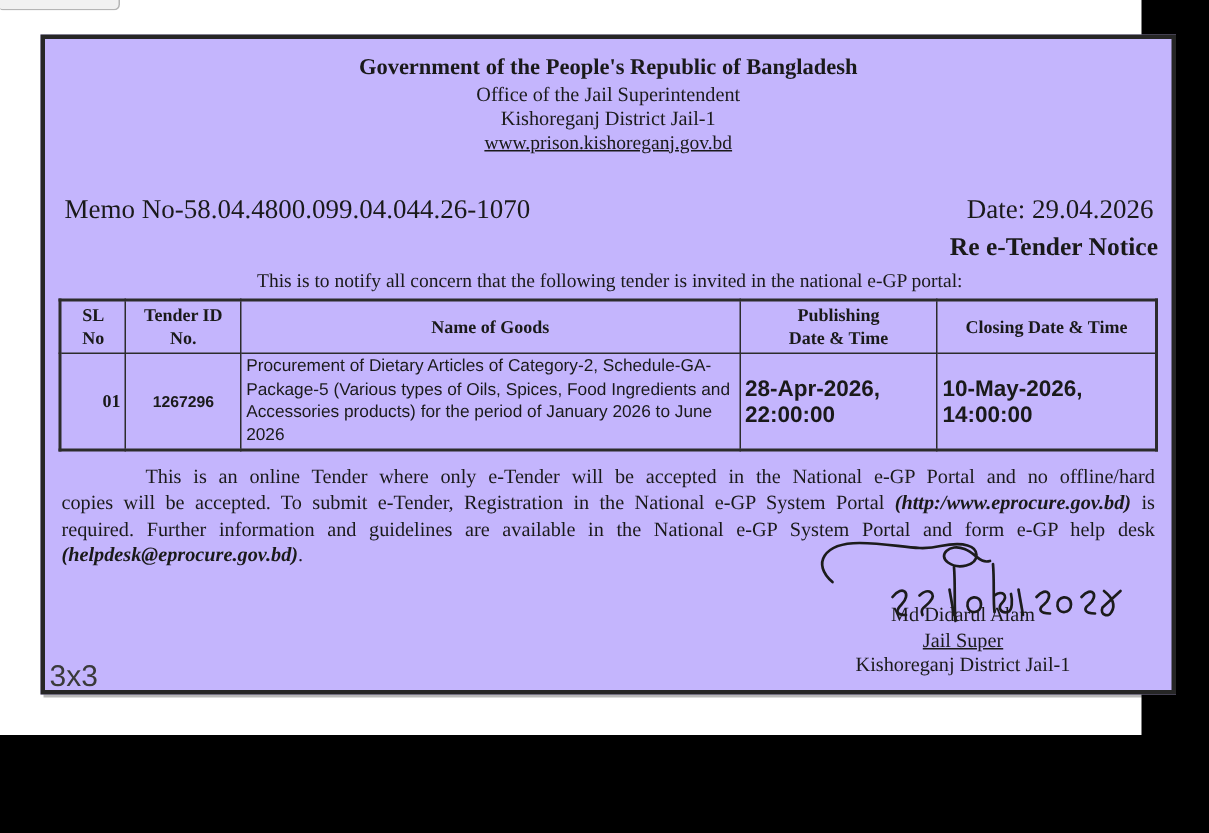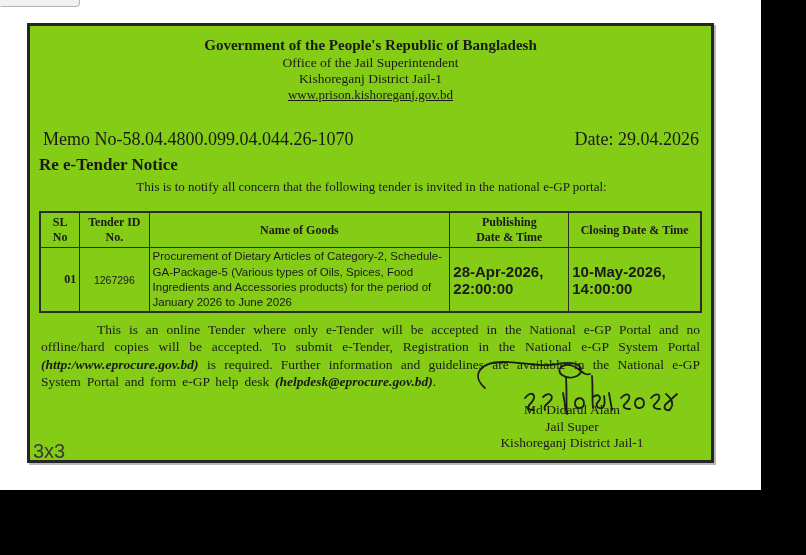--- a/index.html
+++ b/index.html
@@ -14,70 +14,70 @@
     position: absolute; left: 0; top: 490px; width: 806px; height: 65px;
     background: #000;
   }
   .scan-artifact {
     position: absolute; left: 0; top: 0; width: 80px; height: 7px;
     background: #f1f1f1; border: 1px solid #b5b5b5; border-top: none; border-left: none;
     border-radius: 0 0 4px 2px;
   }
 
   .page {
-    position: absolute; left: 27px; top: 23px; width: 687px; height: 440px;
-    border: 3px solid #262626; background: #84cc16;
+    position: absolute; left: 27px; top: 23px; width: 757px; height: 440px;
+    border: 3px solid #262626; background: #c4b5fd;
     box-shadow: 2px 2px 0 rgba(0,0,0,0.28);
     padding: 0 9px;
   }
 
   .letterhead { text-align: center; margin-top: 11px; line-height: 1.18; }
   .lh-gov   { font-size: 15px; font-weight: bold; }
   .lh-line  { font-size: 13.5px; }
   .lh-site  { font-size: 13px; text-decoration: underline; }
 
   .memo-row {
     display: flex; justify-content: space-between;
     margin-top: 27px; padding: 0 3px 0 4px; font-size: 18px;
   }
 
-  .notice-title { text-align: left; font-size: 17px; font-weight: bold; margin-top: 5px; }
+  .notice-title { text-align: right; font-size: 17px; font-weight: bold; margin-top: 5px; }
   .notice-intro { font-size: 13px; margin-top: 4px; padding-left: 2px; text-align: center; }
 
   table.tender {
-    width: 100%; border-collapse: collapse; margin-top: 16px;
+    width: 100%; border-collapse: collapse; margin-top: 4px;
     border: 2px solid #2c2c2c;
   }
   table.tender th, table.tender td {
     border: 1px solid #2c2c2c; vertical-align: middle; padding: 1px 3px;
   }
   table.tender th { font-size: 12px; font-weight: bold; text-align: center; line-height: 1.25; height: 36px; }
   .col-sl { width: 6%; }
   .col-tid { width: 10.5%; }
   .col-goods { width: 45.5%; }
   .col-pub { width: 18%; }
   .col-close { width: 20%; }
   td.cell-sl { text-align: right; vertical-align: top; font-weight: bold; font-size: 12px; padding-top: 3px; }
-  td.cell-tid { text-align: center; vertical-align: top; font-family: "Liberation Sans", sans-serif; font-weight: normal; font-size: 10.5px; padding-top: 4px; }
+  td.cell-tid { text-align: center; vertical-align: top; font-family: "Liberation Sans", sans-serif; font-weight: bold; font-size: 10.5px; padding-top: 4px; }
   td.cell-goods { vertical-align: top; font-family: "Liberation Sans", sans-serif; font-size: 11.5px; line-height: 1.32; padding: 3px 6px; height: 62px; }
   td.cell-date { vertical-align: top; font-family: "Liberation Sans", sans-serif; font-weight: bold; font-size: 15px; padding-top: 4px; padding-left: 2px; }
 
   .body-par {
     margin-top: 8px; padding: 0 2px; font-size: 13.5px; line-height: 1.28;
     text-align: justify; text-indent: 56px; word-spacing: 2.5px;
   }
   .body-par .b { font-weight: bold; font-style: italic; }
 
   .sig-block {
     position: absolute; right: 14px; bottom: 9px; width: 250px; text-align: center;
   }
   .sig-scribble { position: relative; height: 52px; margin-bottom: -8px; }
   .sig-scribble svg { position: absolute; left: 22px; top: -2px; }
   .sig-name { font-size: 13.5px; line-height: 1.2; }
-  .sig-title { font-size: 13.5px; line-height: 1.2; }
+  .sig-title { font-size: 13.5px; line-height: 1.2; text-decoration: underline; }
   .sig-org { font-size: 13.5px; line-height: 1.2; }
 
   .size-label {
     position: absolute; left: 3px; bottom: -1px;
     font-family: Liberation Sans, sans-serif; font-size: 20px; color: #3a3a3a;
     line-height: 1; background: transparent;
   }
 </style>
 </head>
 <body>

